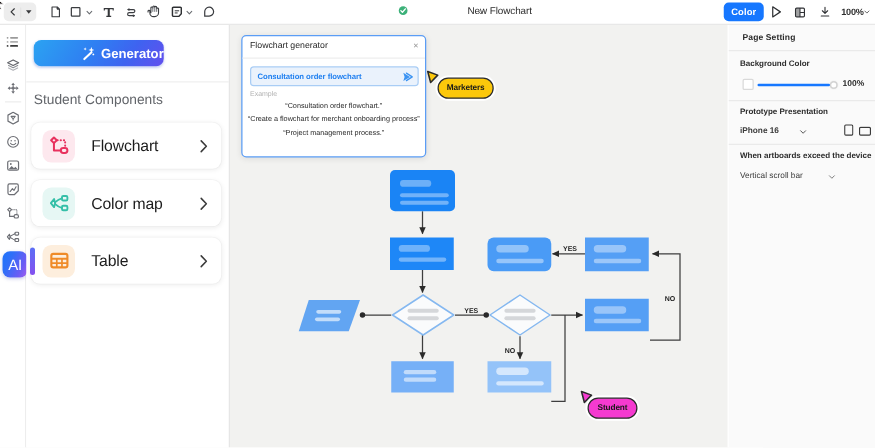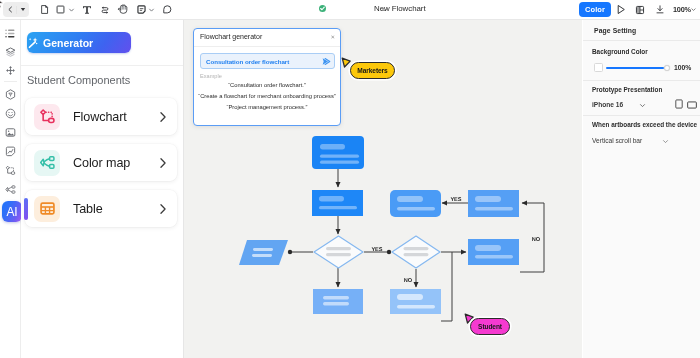--- a/index.html
+++ b/index.html
@@ -38,21 +38,21 @@
           justify-content:center;letter-spacing:-0.2px;
           box-shadow:0 1px 3px rgba(60,70,180,.30);}
 
   
   .lpanel{position:absolute;left:21px;top:20px;width:163px;height:338px;background:#fff;
           border-right:1px solid #e6e6e6;box-sizing:border-box;}
   .gen-wrap{position:absolute;left:0;top:0;width:162px;height:46px;
             border-bottom:1px solid #efefef;box-sizing:border-box;}
   .gen-btn{position:absolute;left:6px;top:12px;width:104px;height:21px;border-radius:6px;
            background:linear-gradient(125deg,#2ba3f2 0%,#2f7ef2 45%,#3e63f0 72%,#6250ee 100%);
-           display:flex;align-items:center;justify-content:flex-start;gap:3px;
+           display:flex;align-items:center;justify-content:flex-end;gap:3px;
            box-shadow:0 1px 2px rgba(40,80,200,.25);}
   .gen-btn span{color:#fff;font-size:10.5px;font-weight:bold;letter-spacing:0px;}
   .sec-title{position:absolute;left:6px;top:54px;font-size:11px;color:#62656a;letter-spacing:0px;}
   .comp{position:absolute;left:4px;width:152px;height:37px;background:#fff;border-radius:7px;
         box-shadow:0 0 0 0.6px rgba(0,0,0,.03), 0 1px 4px rgba(0,0,0,.075);
         display:flex;align-items:center;text-align:center;}
   .comp-ico{width:26px;height:26px;border-radius:7px;margin-left:9px;display:flex;
             align-items:center;justify-content:center;flex:0 0 auto;}
   .comp-lbl{margin-left:13px;font-size:12.6px;color:#1c1c1c;letter-spacing:-0.1px;}
   .comp-chev{position:absolute;right:10px;top:50%;transform:translateY(-50%);}

